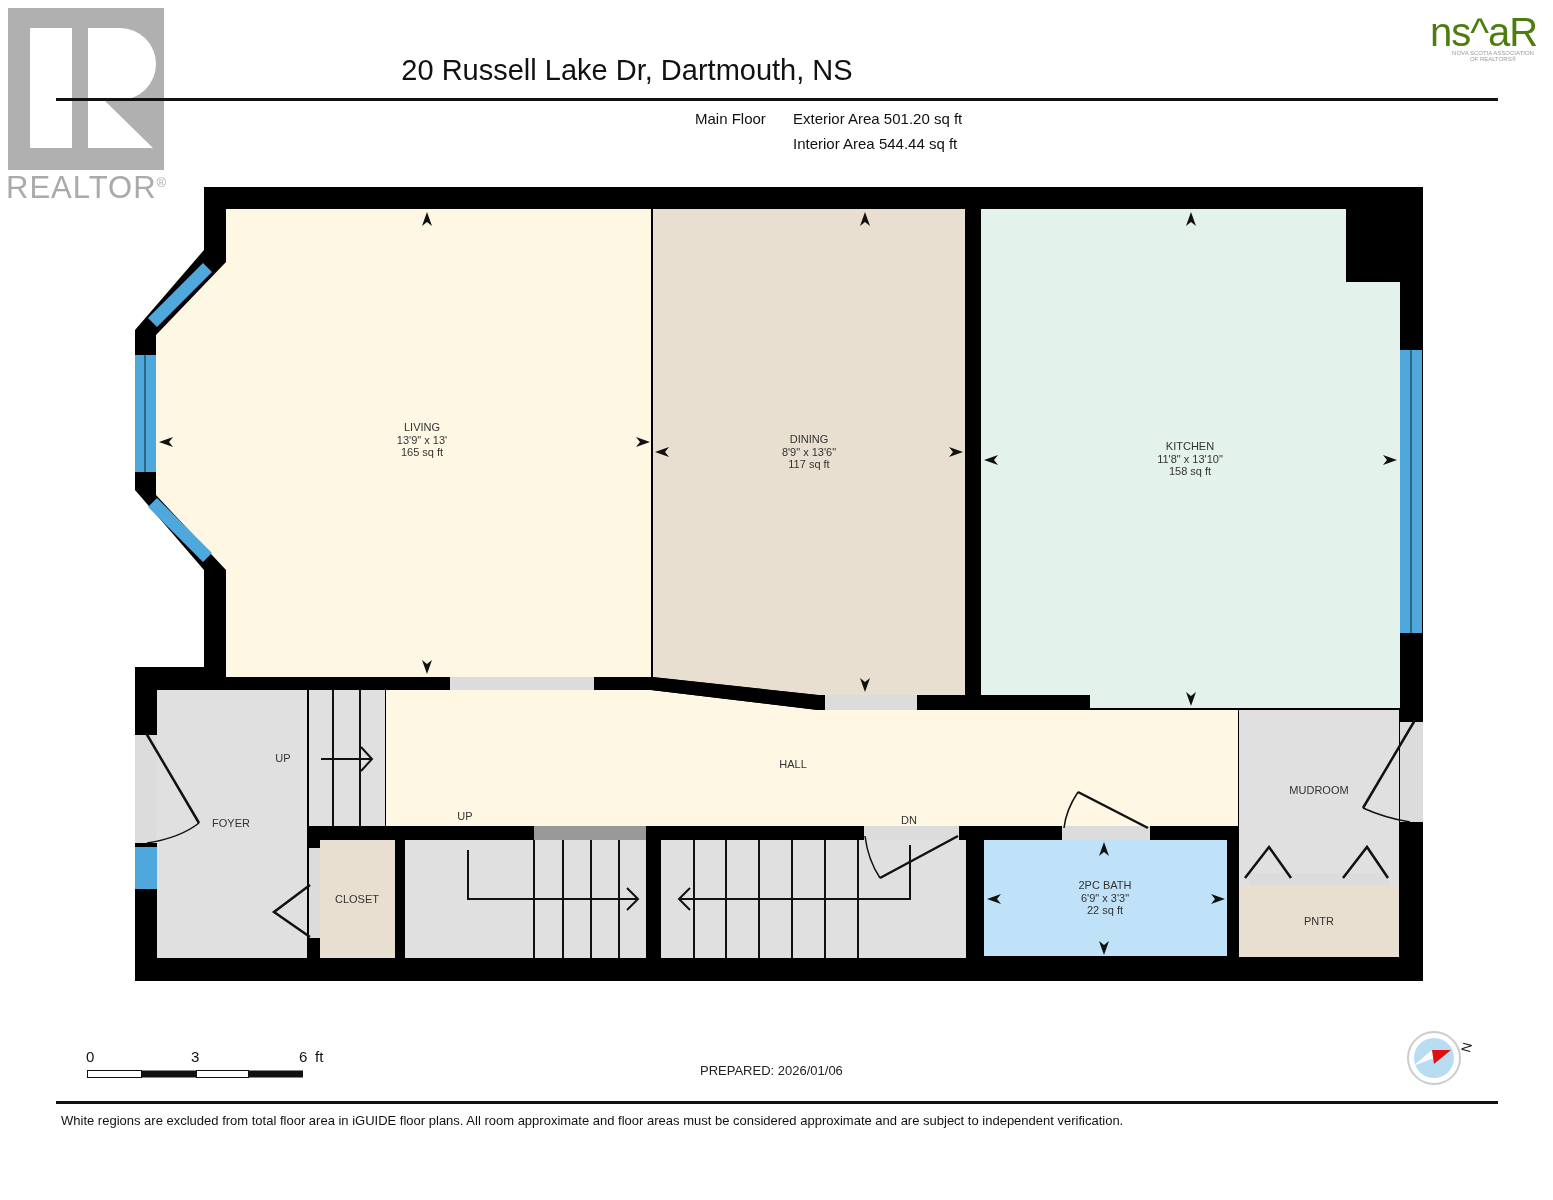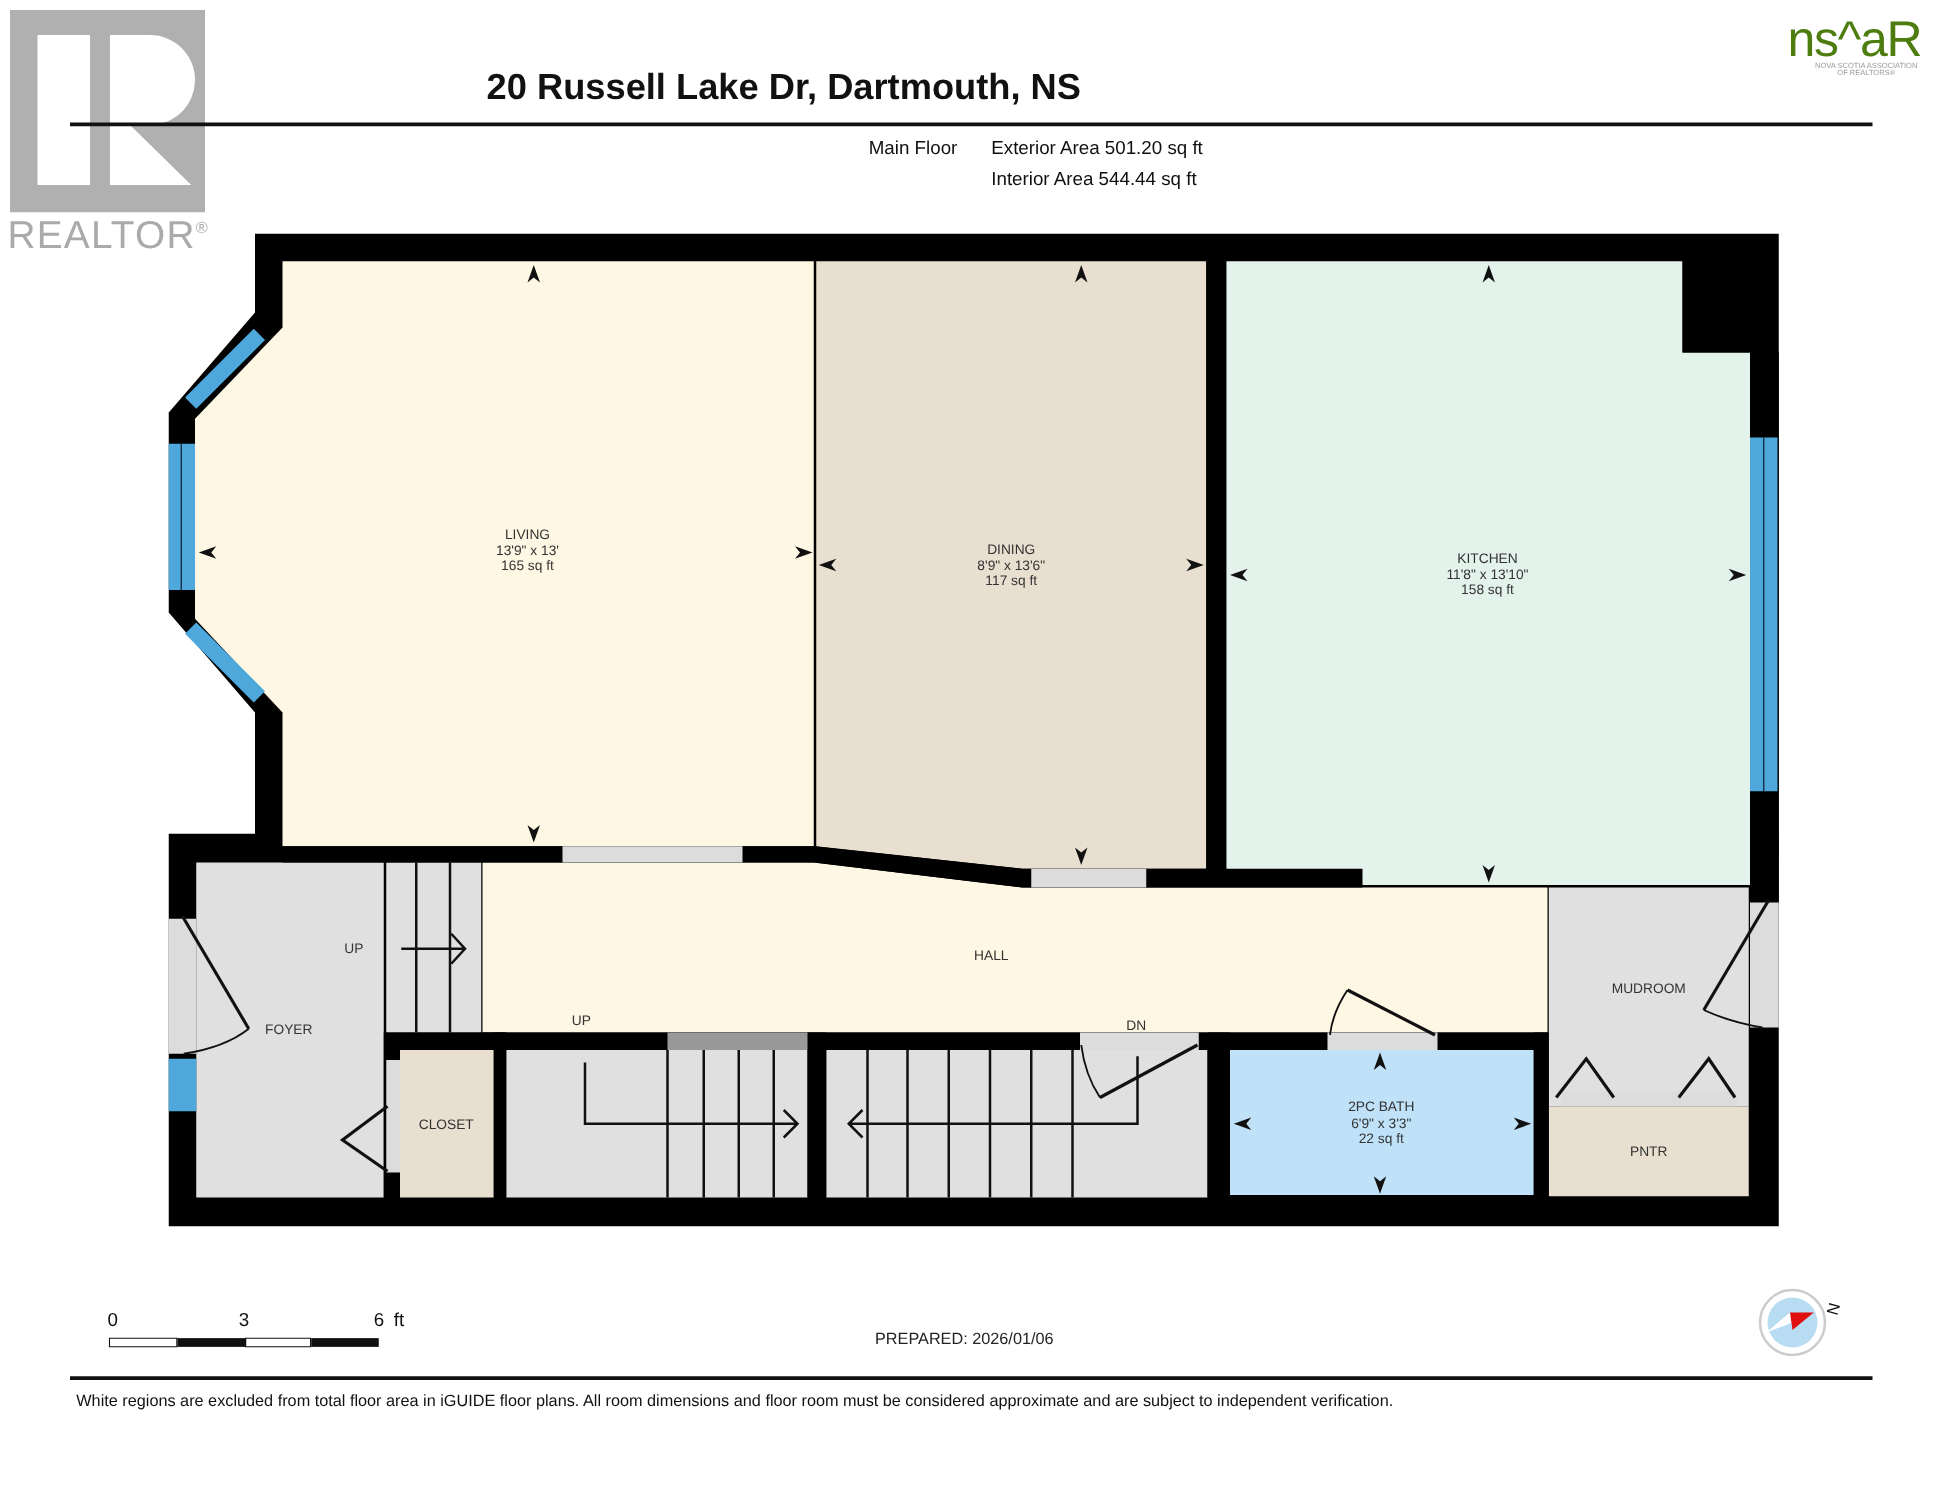--- a/index.html
+++ b/index.html
@@ -1,18 +1,18 @@
 <!DOCTYPE html>
 <html><head>
 <meta charset="utf-8">
 <style>
   html, body { margin:0; padding:0; background:#ffffff; }
   body { width:1553px; height:1200px; position:relative; overflow:hidden; font-family:"Liberation Sans", sans-serif; color:#222; }
   .abs { position:absolute; }
-  #title { left:0; width:1254px; top:54px; text-align:center; font-size:29px; font-weight:bold; color:#111; }
+  #title { left:0; width:1254px; top:54px; text-align:center; font-size:29px; font-weight:normal; color:#111; }
   #title-rule { left:56px; top:98px; width:1442px; height:3px; background:#111; }
   #floor-label { left:695px; top:110px; font-size:15px; font-weight:normal; color:#111; }
   #ext-area { left:793px; top:110px; font-size:15px; color:#111; }
   #int-area { left:793px; top:135px; font-size:15px; color:#111; }
   #realtor-logo { left:8px; top:8px; width:156px; height:162px; }
   #realtor-text { left:6px; top:170px; font-size:31px; color:#aaa; letter-spacing:1px;text-align:center; }
   #realtor-text sup { font-size:13px; }
   #nsar-logo { left:1430px; top:14px; width:120px; }
   #nsar-word { font-size:40px; color:#4d7c0f; letter-spacing:-1px; line-height:36px; }
   #nsar-sub { font-size:6px; color:#9a9a9a; text-align:center; margin-left:6px; }
@@ -225,13 +225,13 @@
   <svg width="75" height="58" viewBox="0 0 75 58">
     <circle cx="29" cy="28" r="26" fill="#fff" stroke="#ccc" stroke-width="2"></circle>
     <circle cx="29" cy="28" r="20" fill="#b8dcf2"></circle>
     <polygon points="8,36 29,28 27,20" fill="#fff"></polygon>
     <polygon points="27,20 46,20 29,34" fill="#e01010"></polygon>
     <text x="58" y="22" font-size="13" font-family="Liberation Sans, sans-serif" fill="#111" transform="rotate(-75 62 18)">N</text>
   </svg>
 </div>
 
 <div id="bottom-rule" class="abs"></div>
-<div id="disclaimer" class="abs">White regions are excluded from total floor area in iGUIDE floor plans. All room dimensions and floor room must be considered approximate and are subject to independent verification.</div>
+<div id="disclaimer" class="abs">White regions are excluded from total floor area in iGUIDE floor plans. All room approximate and floor areas must be considered approximate and are subject to independent verification.</div>
 
 </body></html>

